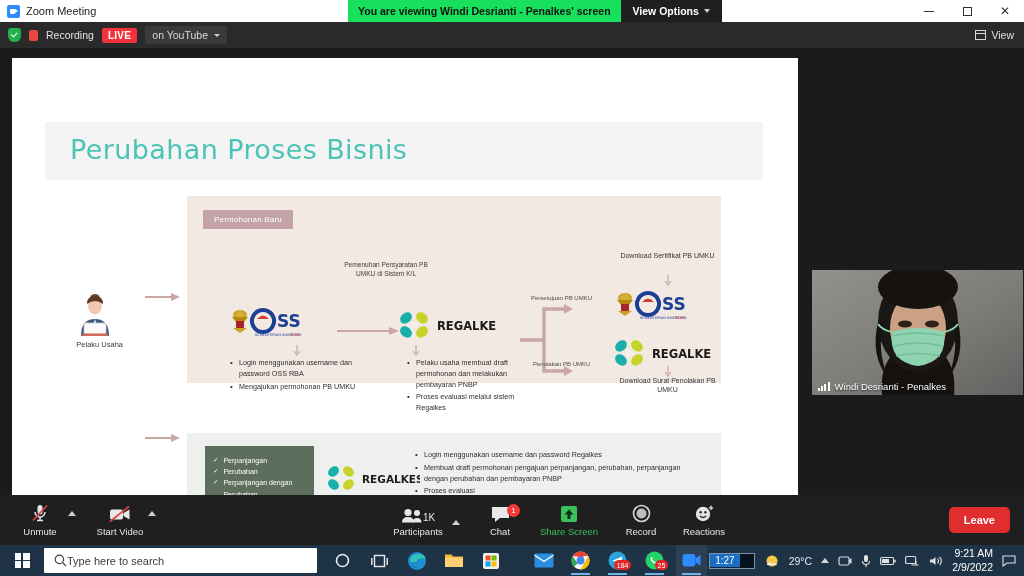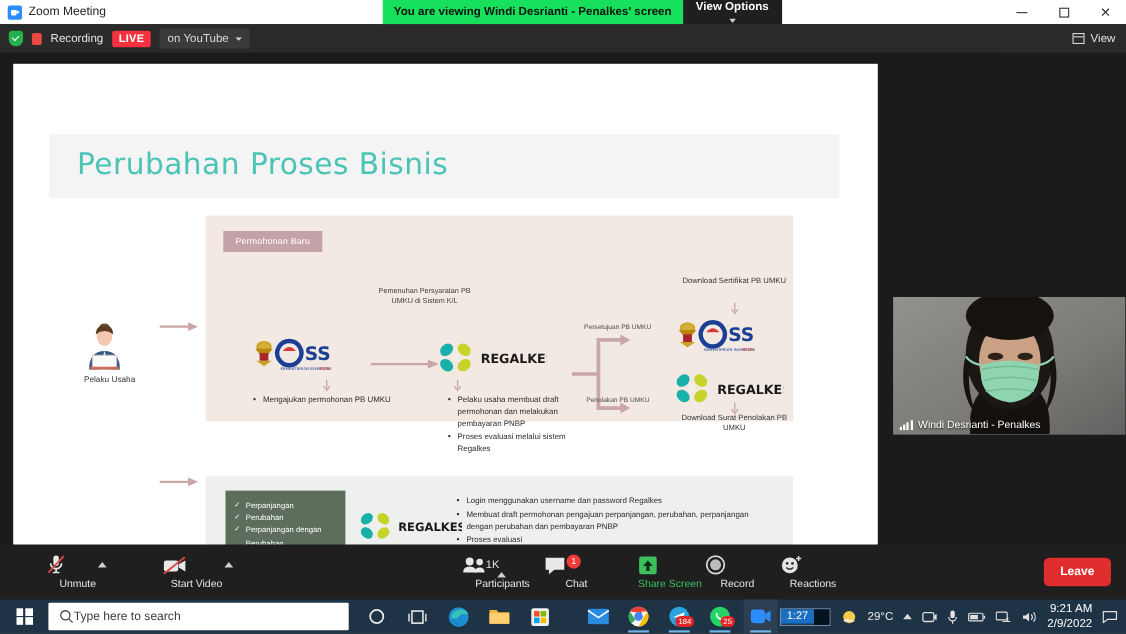--- a/index.html
+++ b/index.html
@@ -42,21 +42,21 @@
   .viewing-banner {
     background: #17e05d; color: #111;
     font-size: 10.5px; font-weight: bold;
     display: flex; align-items: center;
     padding: 0 10px; white-space: nowrap;
   }
   .view-options {
     background: #1f1f1f; color: #fff;
     font-size: 10.5px; font-weight: bold;
     display: flex; align-items: center; gap: 5px;
-    padding: 0 12px; white-space: nowrap; flex-direction: column;
+    padding: 0 12px; white-space: nowrap;
   }
   .caret-down {
     width: 0; height: 0;
     border-left: 3.5px solid transparent;
     border-right: 3.5px solid transparent;
     border-top: 4px solid #cfcfcf;
   }
   .tb-right {
     position: absolute; right: 0; top: 0;
     height: 22px; display: flex; align-items: center;
@@ -270,21 +270,21 @@
     position: absolute; bottom: 31px; left: 0;
     width: 1024px; height: 50px;
     background: #1f1f1f;
     display: flex; align-items: center;
   }
   .tool {
     display: flex; flex-direction: column;
     align-items: center; justify-content: center;
     gap: 3px; min-width: 52px; position: relative;
   }
-  .tool-lbl { font-size: 9.5px; color: #e6e6e6; white-space: nowrap; margin-left: 40px; }
+  .tool-lbl { font-size: 9.5px; color: #e6e6e6; white-space: nowrap; }
   .tool-ico { height: 20px; display: flex; align-items: flex-end; justify-content: center; }
   .chev {
     width: 0; height: 0;
     border-left: 4px solid transparent; border-right: 4px solid transparent;
     border-bottom: 5px solid #cfcfcf;
     align-self: center;
   }
   .badge {
     position: absolute; top: 1px; right: 6px;
     background: #f23a3a; color: #fff;
@@ -463,20 +463,21 @@
 
     <svg class="down-tick-1" width="8" height="12" viewBox="0 0 8 12">
       <path d="M4 0 v8 M1 6 l3 4 3 -4" fill="none" stroke="#c9a7a7" stroke-width="1.2"></path>
     </svg>
     <svg class="down-tick-2" width="8" height="12" viewBox="0 0 8 12">
       <path d="M4 0 v8 M1 6 l3 4 3 -4" fill="none" stroke="#c9a7a7" stroke-width="1.2"></path>
     </svg>
 
     <div class="bul-left">
       <ul class="bl">
+        <li>Login menggunakan username dan password OSS RBA</li>
         <li>Mengajukan permohonan PB UMKU</li>
       </ul>
     </div>
 
     <div class="bul-mid">
       <ul class="bl">
         <li>Pelaku usaha membuat draft permohonan dan melakukan pembayaran PNBP</li>
         <li>Proses evaluasi melalui sistem Regalkes</li>
       </ul>
     </div>
@@ -630,21 +631,21 @@
         <rect x="2" y="4.5" width="13" height="10" rx="2" fill="#e8e8e8"></rect>
         <path d="M15.5 8 L21.5 4.5 v10 L15.5 11z" fill="#e8e8e8"></path>
         <path d="M2 16.5 L21 1.5" stroke="#e04545" stroke-width="1.7"></path>
       </svg>
     </span>
     <span class="tool-lbl">Start Video</span>
   </div>
   <div class="chev" style="margin:0 0 14px 2px"></div>
 
   <div class="tool" style="position:absolute;left:392px">
-    <span class="tool-ico" style="gap:0;align-items:center">
+    <span class="tool-ico" style="gap:0;">
       <svg width="22" height="15" viewBox="0 0 22 15">
         <circle cx="7" cy="4.5" r="3.6" fill="#e8e8e8"></circle>
         <path d="M1 14.5 q0 -5.5 6 -5.5 q6 0 6 5.5z" fill="#e8e8e8"></path>
         <circle cx="16" cy="5" r="3" fill="#e8e8e8"></circle>
         <path d="M11.5 14.5 q0 -4.6 4.5 -4.6 q4.5 0 4.5 4.6z" fill="#e8e8e8"></path>
       </svg>
       <span class="pcount">1K</span>
     </span>
     <span class="tool-lbl">Participants</span>
   </div>

